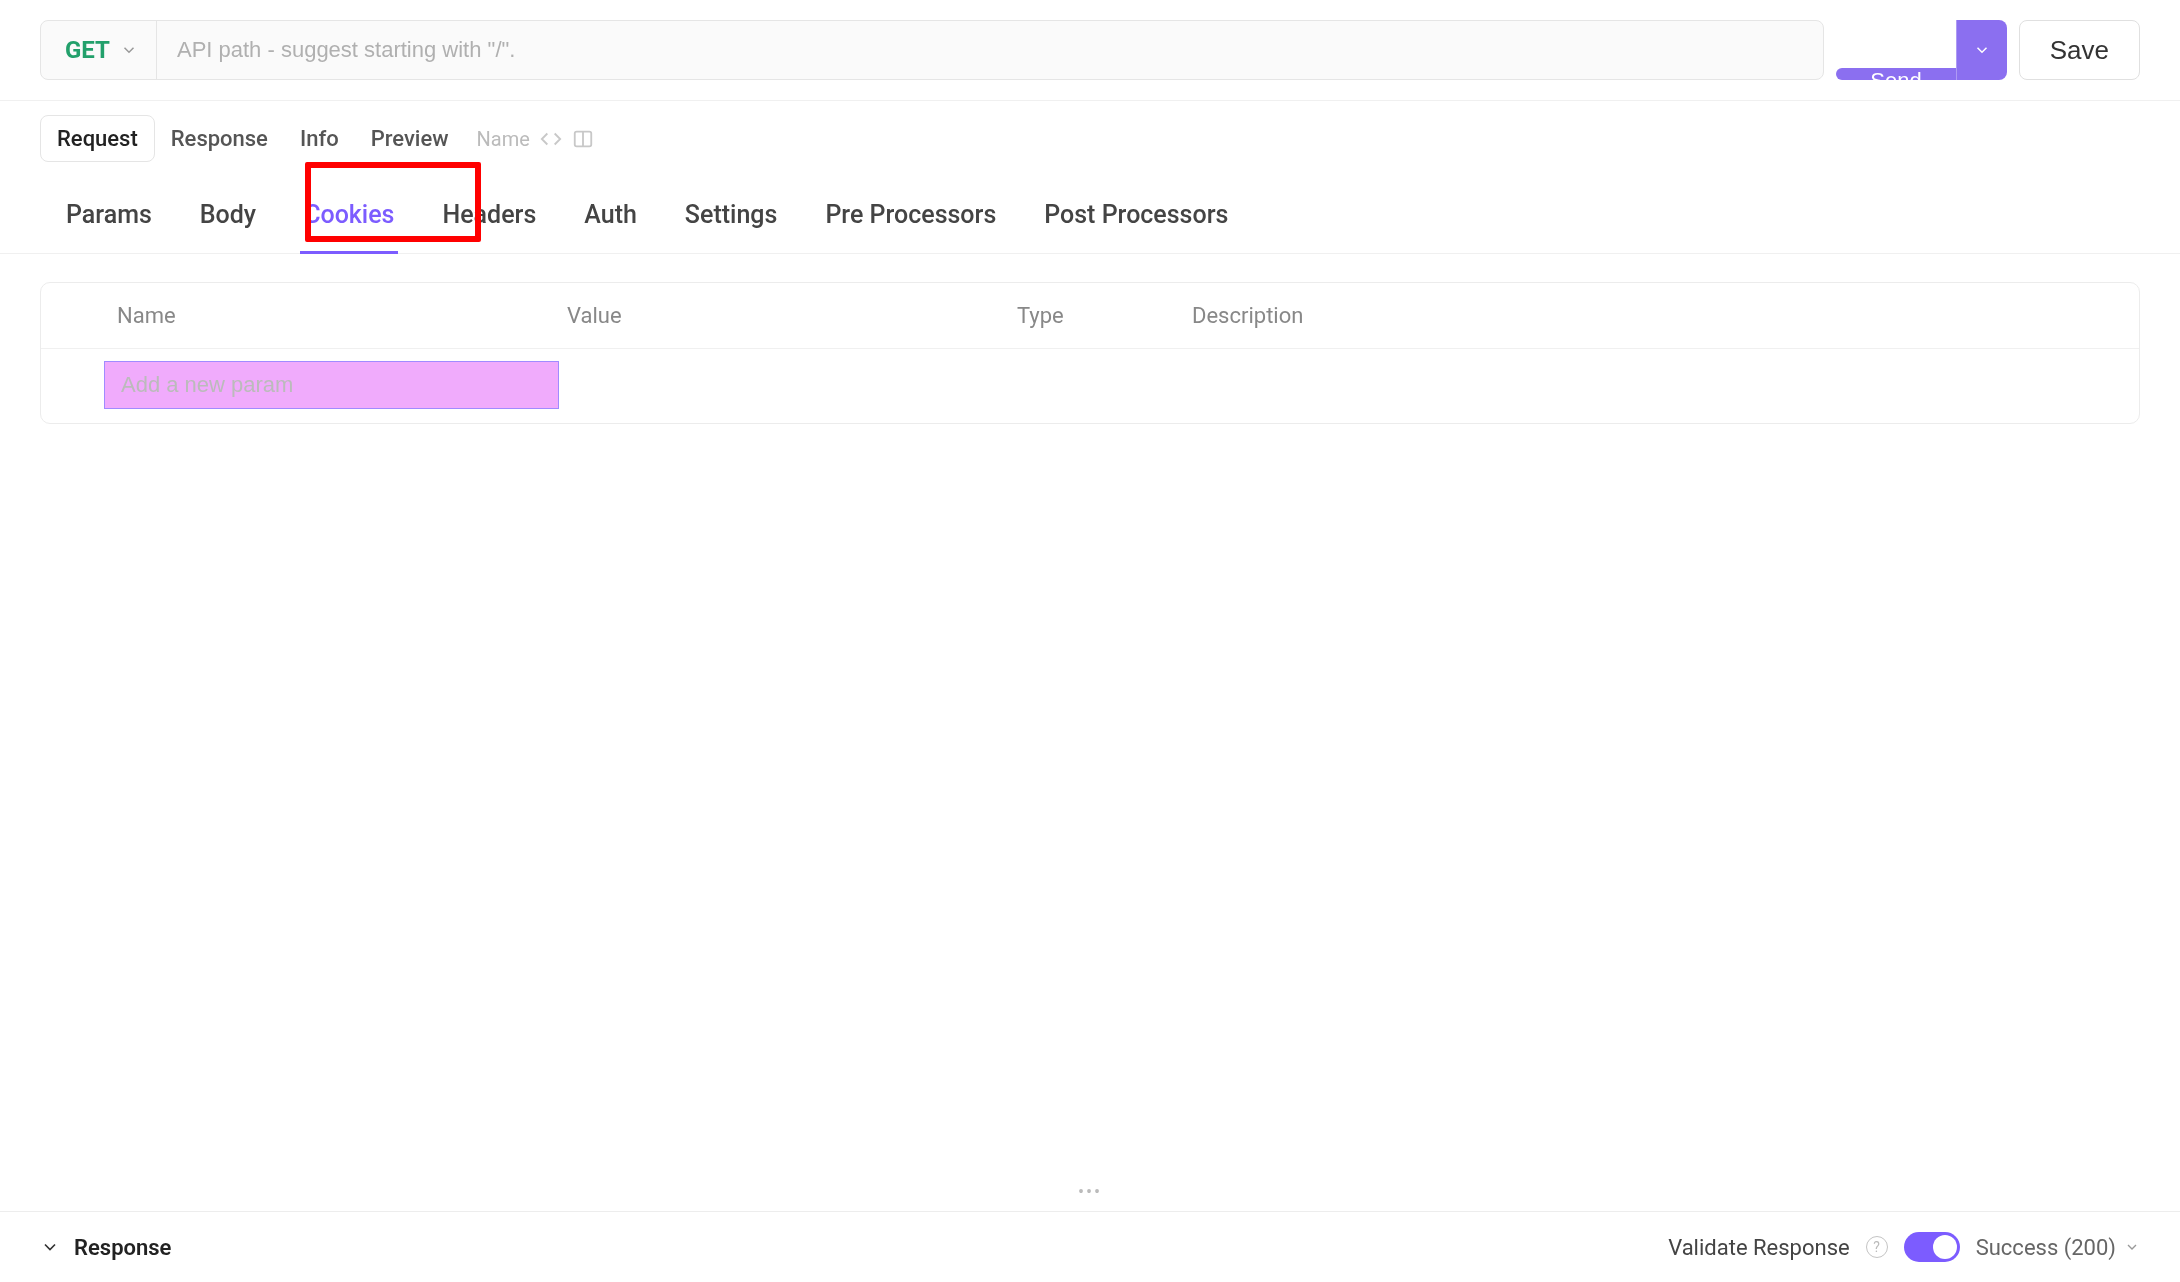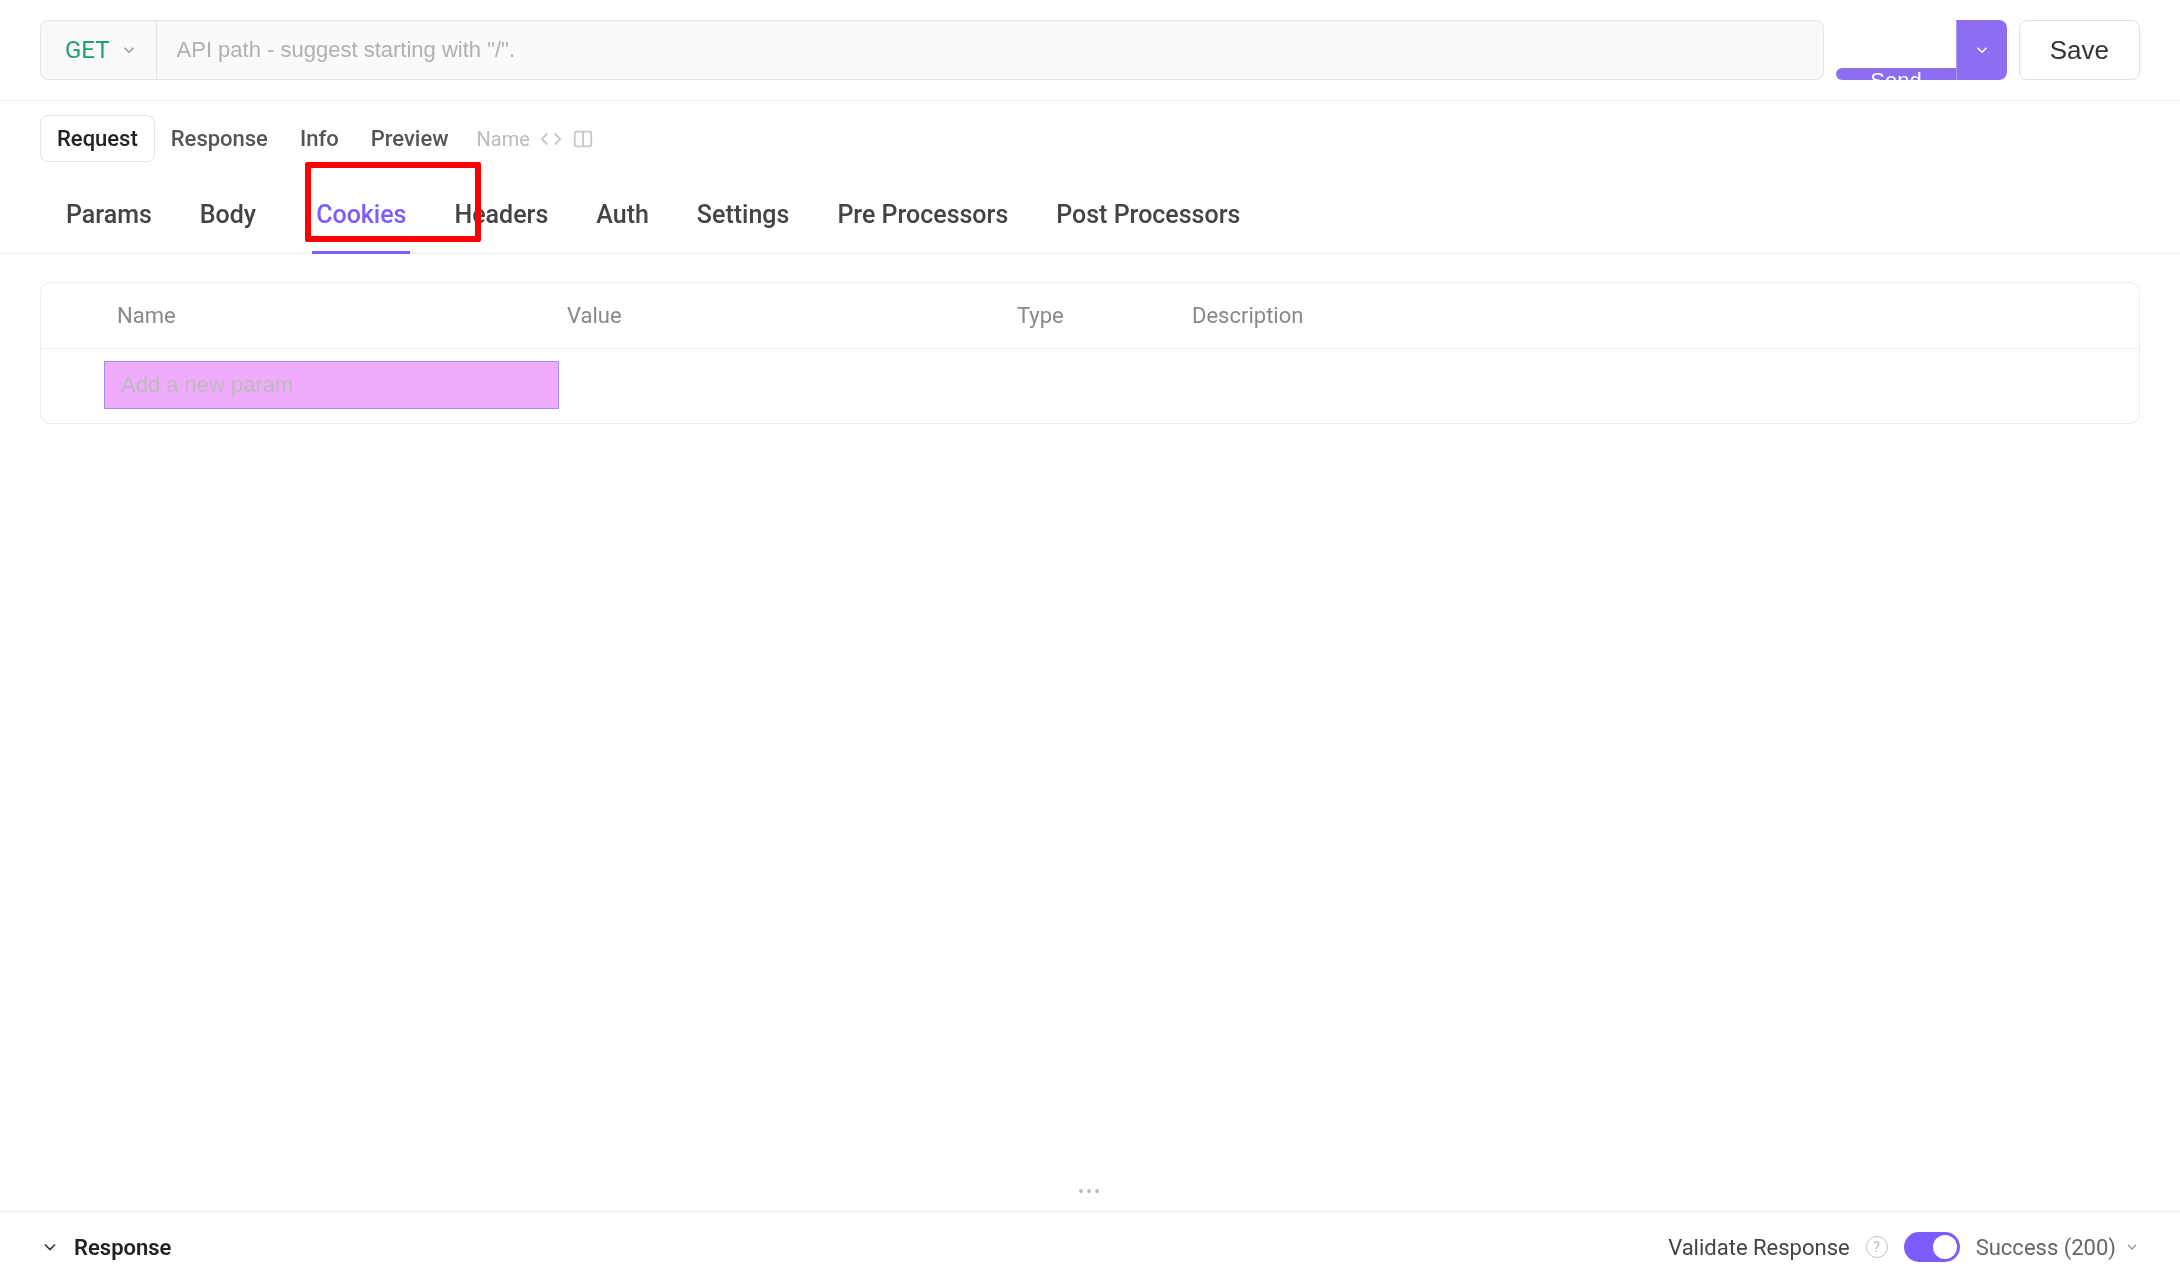--- a/index.html
+++ b/index.html
@@ -29,21 +29,21 @@
     border-radius: 8px;
     background: #fafafa;
     height: 60px;
   }
 
   .method-select {
     display: flex;
     align-items: center;
     gap: 10px;
     padding: 0 18px 0 24px;
-    font-weight: 400;
+    font-weight: 700;
     color: #22a06b;
     font-size: 24px;
     cursor: pointer;
     border-right: 1px solid #e5e5e5;
     height: 100%;
   }
 
   .chevron-down {
     width: 18px;
     height: 18px;
@@ -151,21 +151,20 @@
     position: relative;
   }
   .sub-tab {
     padding: 14px 4px 24px 4px;
     cursor: pointer;
     font-weight: 500;
     position: relative;
   }
   .sub-tab.active {
     color: #7c5cff;
-    margin-left: 12px;
   }
   .sub-tab.active::after {
     content: "";
     position: absolute;
     left: 0; right: 0; bottom: -1px;
     height: 3px;
     background: #7c5cff;
   }
   .red-highlight {
     position: absolute;

